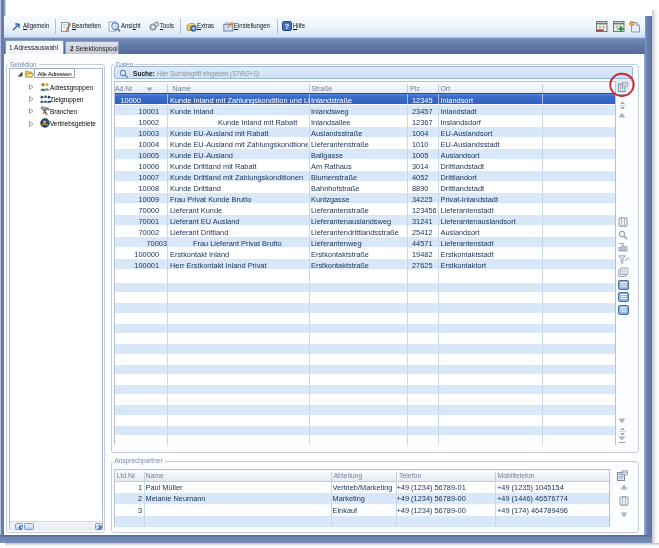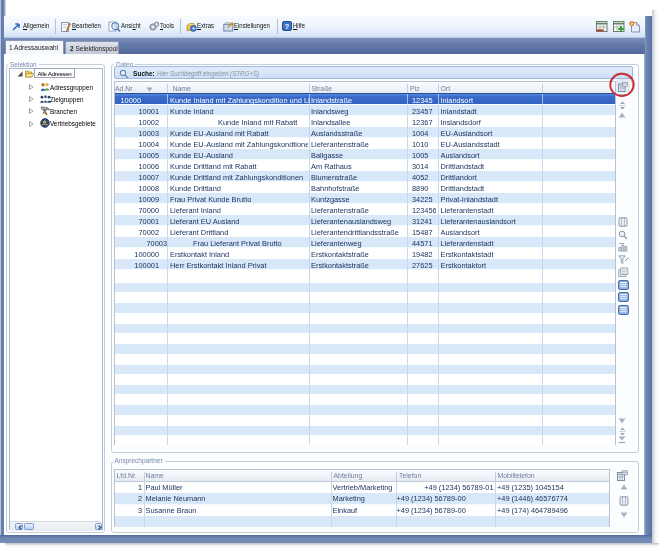--- a/index.html
+++ b/index.html
@@ -283,33 +283,33 @@
             <span class="cell c2" style="top:90px;">Kunde Drittland</span>
             <span class="cell c3" style="top:90px;">Bahnhofstraße</span>
             <span class="cell c4" style="top:90px;">8890</span>
             <span class="cell c5" style="top:90px;">Drittlandstadt</span>
           <span class="cell c1" style="top:101px;">10009</span>
             <span class="cell c2" style="top:101px;">Frau Privat Kunde Brutto</span>
             <span class="cell c3" style="top:101px;">Kuntzgasse</span>
             <span class="cell c4" style="top:101px;">34225</span>
             <span class="cell c5" style="top:101px;">Privat-Inlandstadt</span>
           <span class="cell c1" style="top:112px;">70000</span>
-            <span class="cell c2" style="top:112px;">Lieferant Inland</span>
+            <span class="cell c2" style="top:112px;">Lieferant Kunde</span>
             <span class="cell c3" style="top:112px;">Lieferantenstraße</span>
             <span class="cell c4" style="top:112px;">123456</span>
             <span class="cell c5" style="top:112px;">Lieferantenstadt</span>
           <span class="cell c1" style="top:123px;">70001</span>
             <span class="cell c2" style="top:123px;">Lieferant EU Ausland</span>
             <span class="cell c3" style="top:123px;">Lieferantenauslandsweg</span>
             <span class="cell c4" style="top:123px;">31241</span>
             <span class="cell c5" style="top:123px;">Lieferantenauslandsort</span>
           <span class="cell c1" style="top:134px;">70002</span>
             <span class="cell c2" style="top:134px;">Lieferant Drittland</span>
             <span class="cell c3" style="top:134px;">Lieferantendrittlandsstraße</span>
-            <span class="cell c4" style="top:134px;">15487</span>
+            <span class="cell c4" style="top:134px;">25412</span>
             <span class="cell c5" style="top:134px;">Auslandsort</span>
           <span class="cell c1" style="top:145px;margin-left:8px;">70003</span>
             <span class="cell c2" style="top:145px;padding-left:23px;">Frau Lieferant Privat Brutto</span>
             <span class="cell c3" style="top:145px;">Lieferantenweg</span>
             <span class="cell c4" style="top:145px;">44571</span>
             <span class="cell c5" style="top:145px;">Lieferantenstadt</span>
           <span class="cell c1" style="top:156px;">100000</span>
             <span class="cell c2" style="top:156px;">Erstkontakt Inland</span>
             <span class="cell c3" style="top:156px;">Erstkontaktstraße</span>
             <span class="cell c4" style="top:156px;">19482</span>
@@ -408,29 +408,28 @@
           <div class="hsep" style="left:380.5px;"></div>
         </div>
         <div class="abs" style="left:0;top:12px;width:494px;height:45px;background:repeating-linear-gradient(to bottom,#ffffff 0px,#ffffff 11.3px,#d9e8f8 11.3px,#d9e8f8 22.1px,#f5faff 22.1px,#f5faff 22.6px);">
           <div class="vline" style="left:29px;top:0;height:100%;"></div>
           <div class="vline" style="left:216.5px;top:0;height:100%;"></div>
           <div class="vline" style="left:281px;top:0;height:100%;"></div>
           <div class="vline" style="left:380.5px;top:0;height:100%;"></div>
           <span class="cell a1" style="top:1.4px;">1</span>
             <span class="cell a2" style="top:1.4px;">Paul Müller</span>
             <span class="cell a3" style="top:1.4px;">Vertrieb/Marketing</span>
-            <span class="cell a4" style="top:1.4px;text-align:right;">+49 (1234) 56789-01</span>
+            <span class="cell a4" style="top:1.4px;">+49 (1234) 56789-01</span>
             <span class="cell a5" style="top:1.4px;">+49 (1235) 1045154</span>
           <span class="cell a1" style="top:12.7px;">2</span>
             <span class="cell a2" style="top:12.7px;">Melanie Neumann</span>
             <span class="cell a3" style="top:12.7px;">Marketing</span>
             <span class="cell a4" style="top:12.7px;">+49 (1234) 56789-00</span>
             <span class="cell a5" style="top:12.7px;">+49 (1446) 46576774</span>
           <span class="cell a1" style="top:24px;">3</span>
-            <span class="cell a2" style="top:24px;">Susanne Braun</span>
             <span class="cell a3" style="top:24px;">Einkauf</span>
             <span class="cell a4" style="top:24px;">+49 (1234) 56789-00</span>
             <span class="cell a5" style="top:24px;">+49 (174) 464789496</span>
         </div>
       </div>
       <svg class="abs" style="left:504.5px;top:8px" width="11" height="11" viewBox="0 0 11 11">
           <rect x="0.5" y="2.5" width="7" height="8" fill="#f2f5f9" stroke="#7a8aa5"></rect>
           <path d="M0.5 4.5 h7 M3 2.5 v8 M5.2 2.5 v8 M0.5 7 h7" stroke="#8d9cb4" stroke-width="0.7"></path>
           <rect x="5" y="0.8" width="5.5" height="4" fill="#dde6f2" stroke="#7a8aa5" stroke-width="0.7"></rect>
           <path d="M5 2.4 h5.5" stroke="#7a8aa5" stroke-width="0.5"></path>

